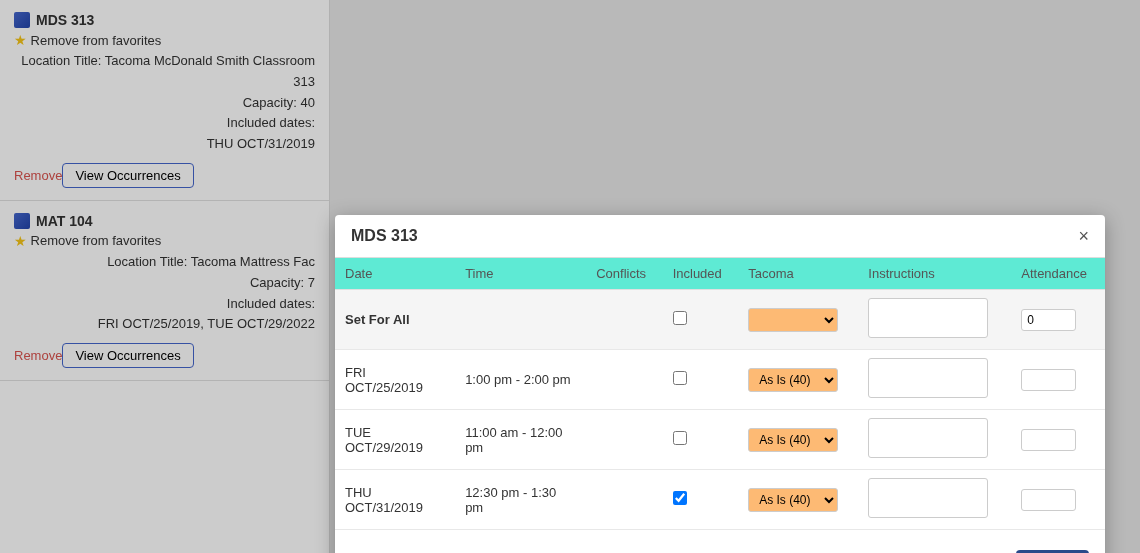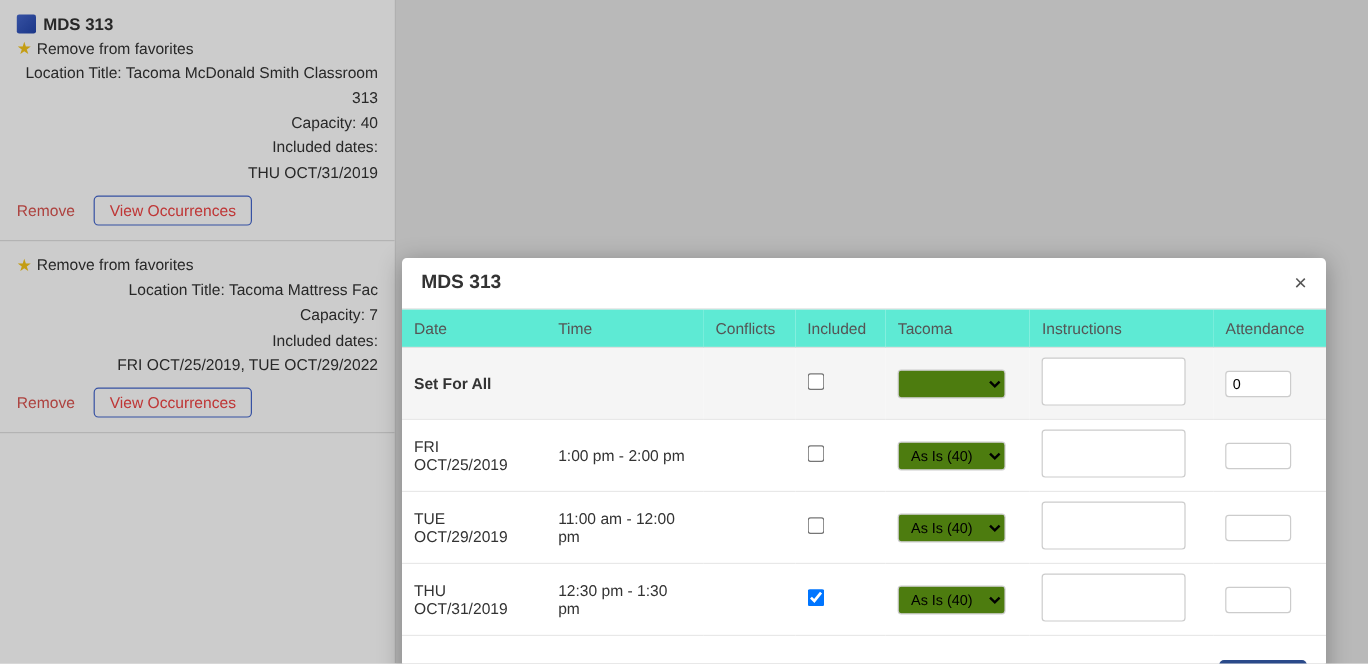--- a/index.html
+++ b/index.html
@@ -65,38 +65,38 @@
     .course-info {
       font-size: 13px;
       color: #333;
       line-height: 1.6;
       margin-bottom: 8px;
       text-align: right;
     }
 
     .card-buttons {
       display: flex;
-      gap: 16px;
+      gap: 0;
       align-items: center;
     }
 
     .btn-remove {
       color: #d9534f;
       background: none;
       border: none;
       cursor: pointer;
       font-size: 13px;
       padding: 0;
       font-weight: 500;
     }
 
     .btn-view-occurrences {
       border: 1px solid #4466cc;
       background: #fff;
-      color: #ef4444;
+      color: #000000;
       padding: 4px 12px;
       border-radius: 4px;
       cursor: pointer;
       font-size: 13px;
     }
 
     
     .overlay {
       position: absolute;
       top: 0; left: 0;
@@ -183,21 +183,21 @@
     .set-for-all-label {
       font-weight: bold;
       font-size: 13px;
     }
 
     .layout-select {
       border: 1px solid #ccc;
       border-radius: 3px;
       padding: 3px 6px;
       font-size: 12px;
-      background: #4d7c0f;
+      background: #fdba74;
       width: 90px;
     }
 
     .instructions-textarea {
       width: 120px;
       height: 40px;
       border: 1px solid #ccc;
       border-radius: 3px;
       font-size: 12px;
       resize: none;
@@ -274,20 +274,24 @@
       <div>Included dates:</div>
       <div>THU OCT/31/2019</div>
     </div>
     <div class="card-buttons">
       <button class="btn-remove">Remove</button>
       <button class="btn-view-occurrences">View Occurrences</button>
     </div>
   </div>
 
   <div class="course-card">
+    <div class="course-title">
+      <span class="cube-icon"></span>
+      <span>MAT 104</span>
+    </div>
     <div class="favorite-row">
       <span class="star-icon">★</span>
       <span style="cursor:pointer;">Remove from favorites</span>
     </div>
     <div class="course-info">
       <div>Location Title: Tacoma Mattress Fac</div>
       <div>Capacity: 7</div>
       <div>Included dates:</div>
       <div>FRI OCT/25/2019, TUE OCT/29/2022</div>
     </div>

